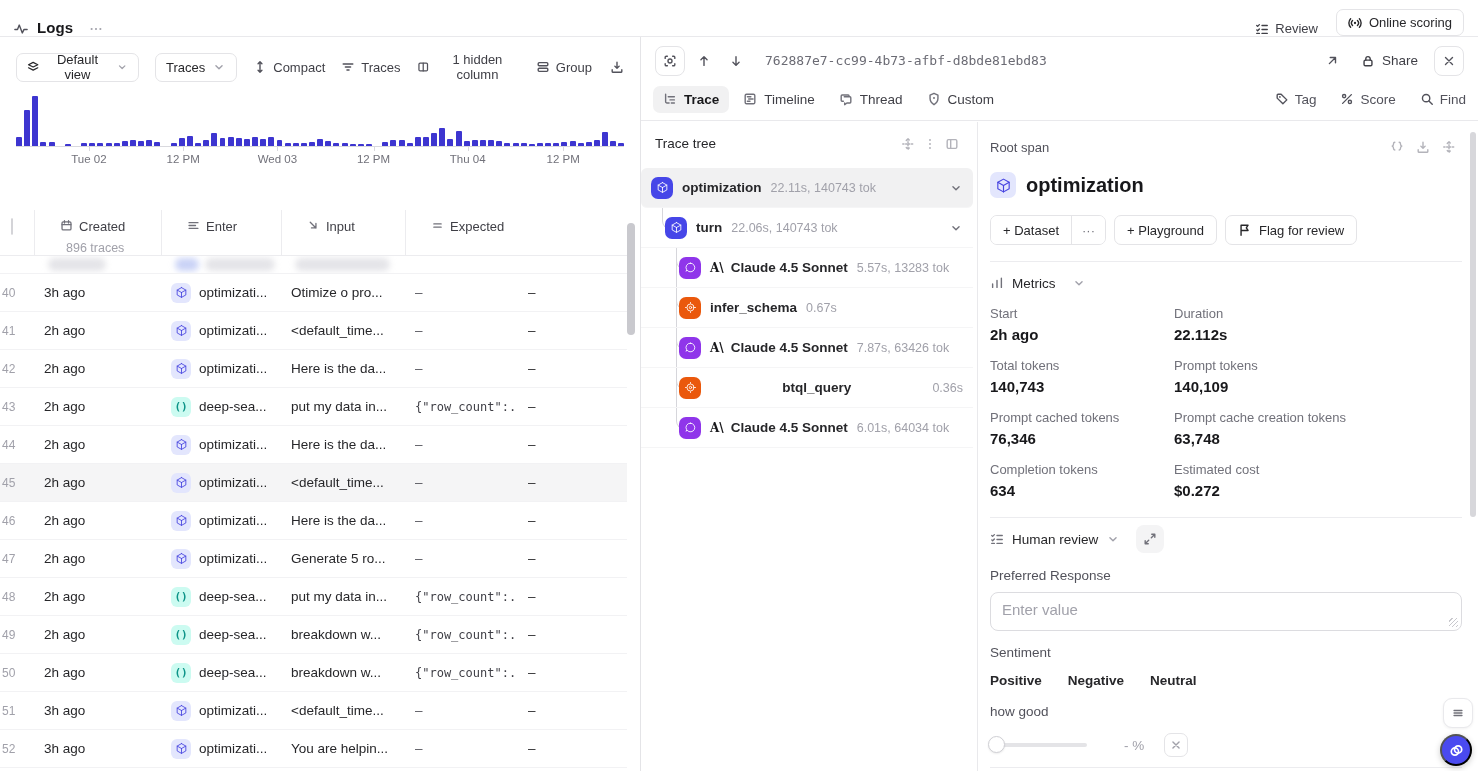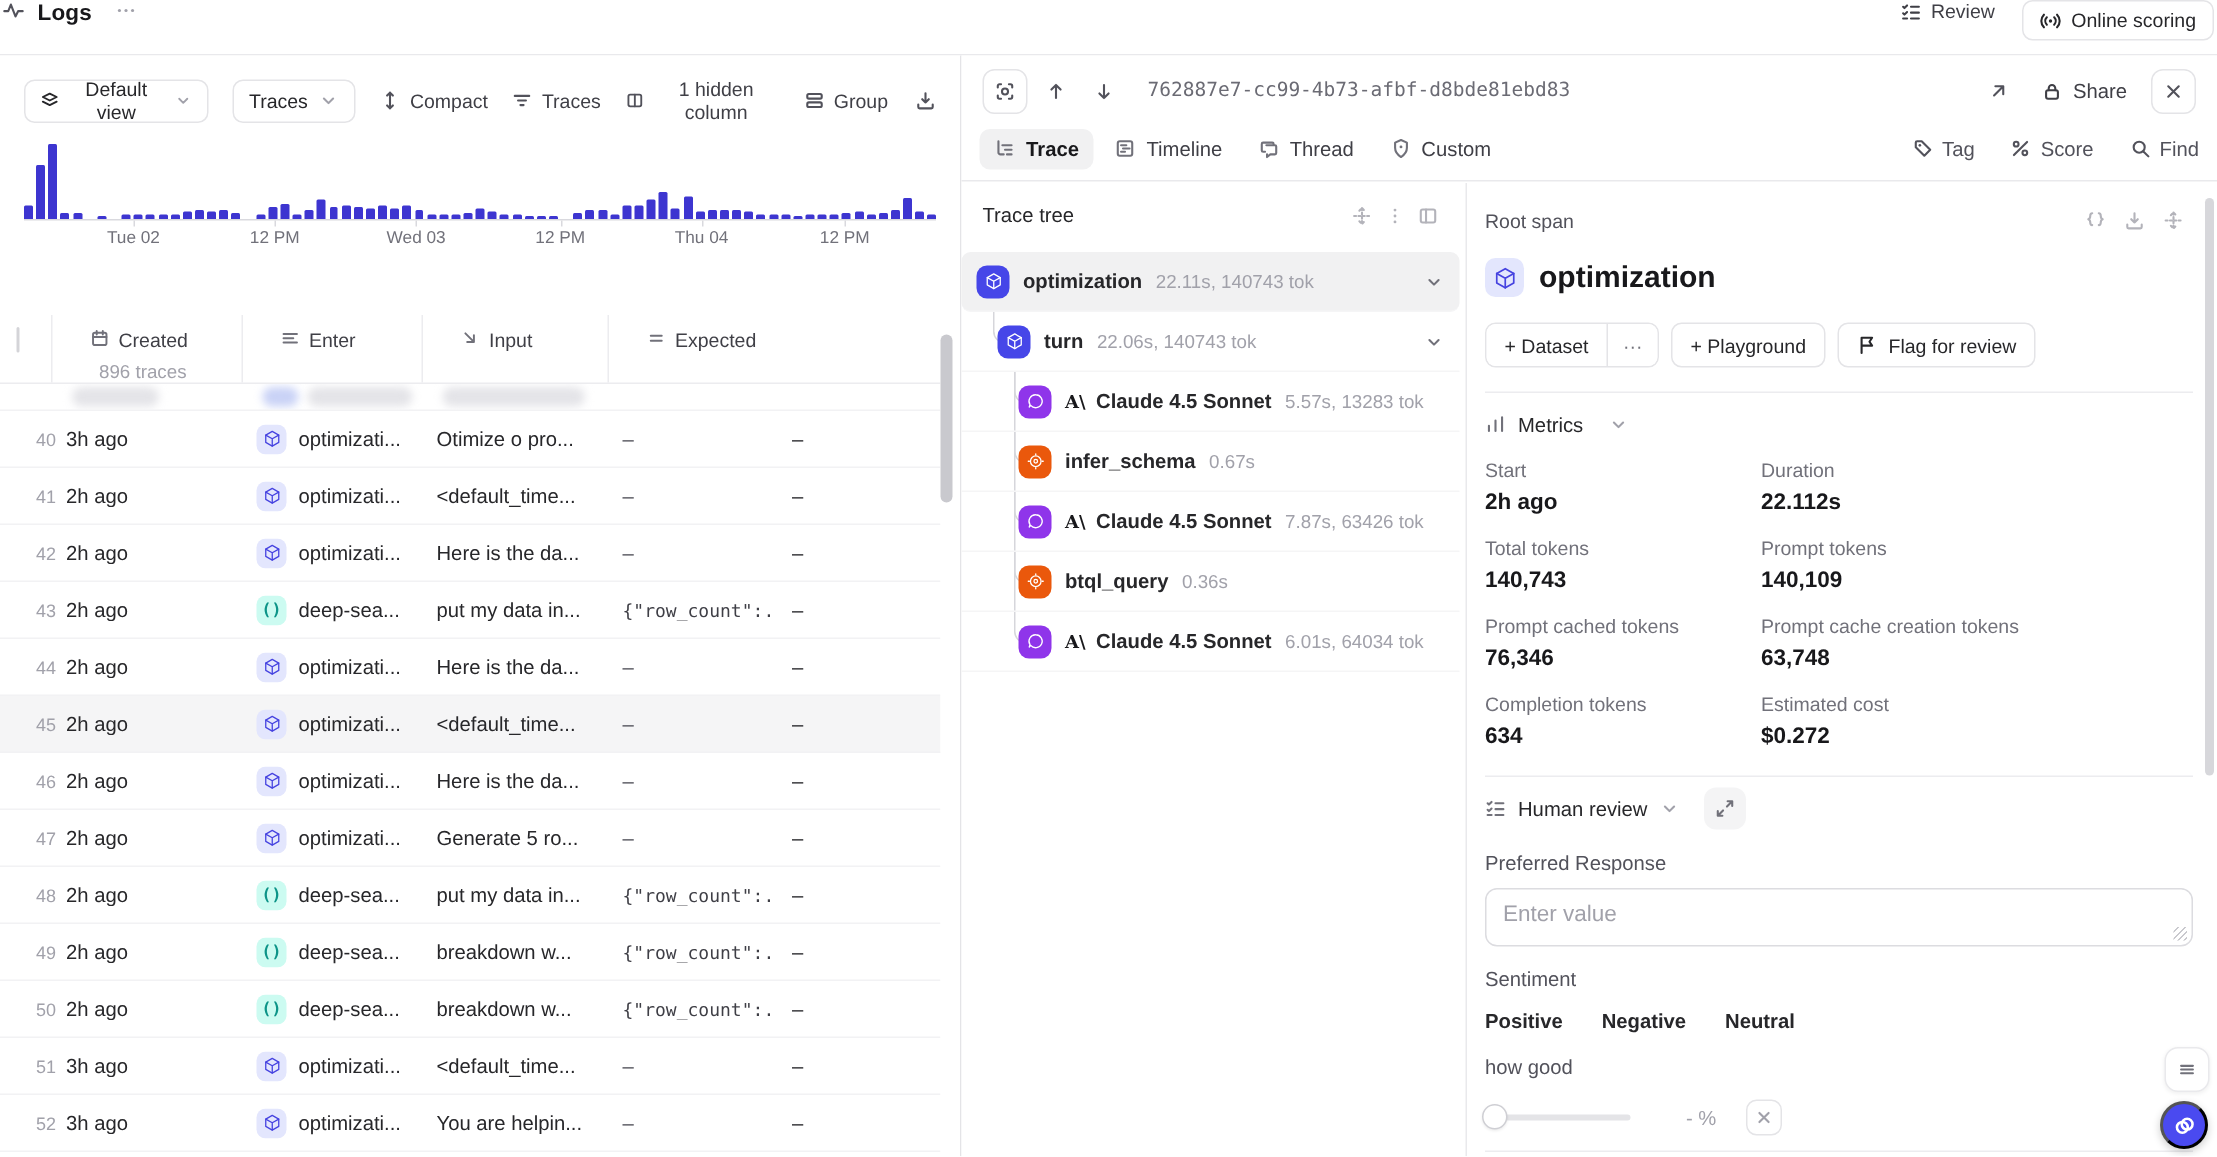--- a/index.html
+++ b/index.html
@@ -6,21 +6,21 @@
   html,body { background:#fff; }
   body { font-family:"Liberation Sans", sans-serif; color:#18181b; }
   .app { position:relative; width:1478px; height:771px; background:#fff; overflow:hidden; }
 
   svg.ic { width:14px; height:14px; display:block; }
   svg.ic * { fill:none; stroke:currentColor; stroke-width:1.6; stroke-linecap:round; stroke-linejoin:round; }
   svg.ic .fill { fill:currentColor; stroke:none; }
 
   
   .topbar { position:absolute; top:0; left:0; right:0; height:37px; border-bottom:1px solid #e9e9ec;
-            display:flex; align-items:flex-start; padding:0 2px; }
+            display:flex; align-items:flex-end; padding:0 14px; }
   .topbar .logo { color:#52525b; margin-right:9px; }
   .topbar .title { font-size:15px; font-weight:700; letter-spacing:.1px; }
   .topbar .menu-dots { color:#a1a1aa; margin-left:16px; cursor:pointer; }
   .topbar .spacer { flex:1; }
   .tb-action { display:flex; align-items:center; gap:6px; font-size:13px; color:#3f3f46; cursor:pointer; }
   .tb-btn { display:flex; align-items:center; gap:7px; font-size:13px; color:#27272a;
             border:1px solid #e4e4e7; border-radius:7px; height:27px; padding:0 11px; margin-left:18px; cursor:pointer; background:#fff; }
 
   
   .left-panel  { position:absolute; top:37px; left:0; width:641px; bottom:0; border-right:1px solid #e4e4e7; background:#fff; }
@@ -60,21 +60,21 @@
   .t-head .cell { padding-top:9px; }
   .t-head .hcell { display:flex; align-items:flex-start; gap:6px; color:#3f3f46; font-size:13px; border-left:1px solid #ececef;
                    padding-left:25px; height:100%; padding-top:9px; }
   .t-head .hcell .ic { color:#71717a; width:13px; height:13px; }
   .t-count { grid-column:2; color:#a1a1aa; font-size:12.5px; padding-left:32px; margin-top:-16px; }
   .chk { width:15px; height:15px; border:1px solid #d4d4d8; border-radius:4px; margin-left:11px; background:#fff; cursor:pointer; }
   .blur-row { position:relative; height:18px; border-bottom:1px solid #f2f2f4; overflow:hidden; }
   .blur-row span { position:absolute; top:2px; height:13px; border-radius:7px; background:#e4e4e8; filter:blur(3px); }
   .row { height:38px; border-bottom:1px solid #f2f2f4; cursor:pointer; }
   .row.selected { background:#f5f5f6; }
-  .row .num { color:#a1a1aa; font-size:12px; padding-left:24px; }
+  .row .num { color:#a1a1aa; font-size:12px; padding-left:2px; }
   .row .cell { padding-left:10px; white-space:nowrap; overflow:hidden; color:#27272a; }
   .row .namecell { display:flex; align-items:center; gap:8px; }
   .chip { width:20px; height:20px; border-radius:6px; display:flex; align-items:center; justify-content:center; flex:none; }
   .chip.span { background:#e3e6fd; color:#4643e0; }
   .chip.func { background:#ccfbf1; color:#0d9488; font-family:"DejaVu Sans Mono", monospace; font-size:11px; font-weight:700; }
   .chip.span .ic { width:13px; height:13px; }
   .mono { font-family:"DejaVu Sans Mono", monospace; font-size:12px; color:#3f3f46; }
   .dash { color:#52525b; }
   .lp-scrollthumb { position:absolute; right:5px; top:186px; width:8px; height:112px; border-radius:4px; background:#c9c9ce; }
 
@@ -769,21 +769,21 @@
               <span class="vline" style="left:35px"></span>
               <span class="tnode llm">
                 <svg class="ic" viewBox="0 0 24 24">
                   <path d="M12 4a8 8 0 1 1-6.2 13.1L4 19l.9-2.8A8 8 0 0 1 12 4z"></path>
                 </svg>
               </span>
               <span class="amark">A\</span>
               <span class="tname">Claude 4.5 Sonnet</span>
               <span class="tmeta">7.87s, 63426 tok</span>
             </div>
-            <div class="trow" style="padding-left: 38px;">
+            <div class="trow" style="padding-left: 38px; justify-content: space-between;">
               <span class="elbow" style="left:35px"></span>
               <span class="vline" style="left:35px"></span>
               <span class="tnode tool">
                 <svg class="ic" viewBox="0 0 24 24">
                   <circle cx="12" cy="12" r="6.5"></circle>
                   <circle cx="12" cy="12" r="2.2"></circle>
                   <path d="M12 2.8v1.4M12 19.8v1.4M2.8 12h1.4M19.8 12h1.4" stroke-width="1.4"></path>
                 </svg>
               </span>
               <span class="tname">btql_query</span>

